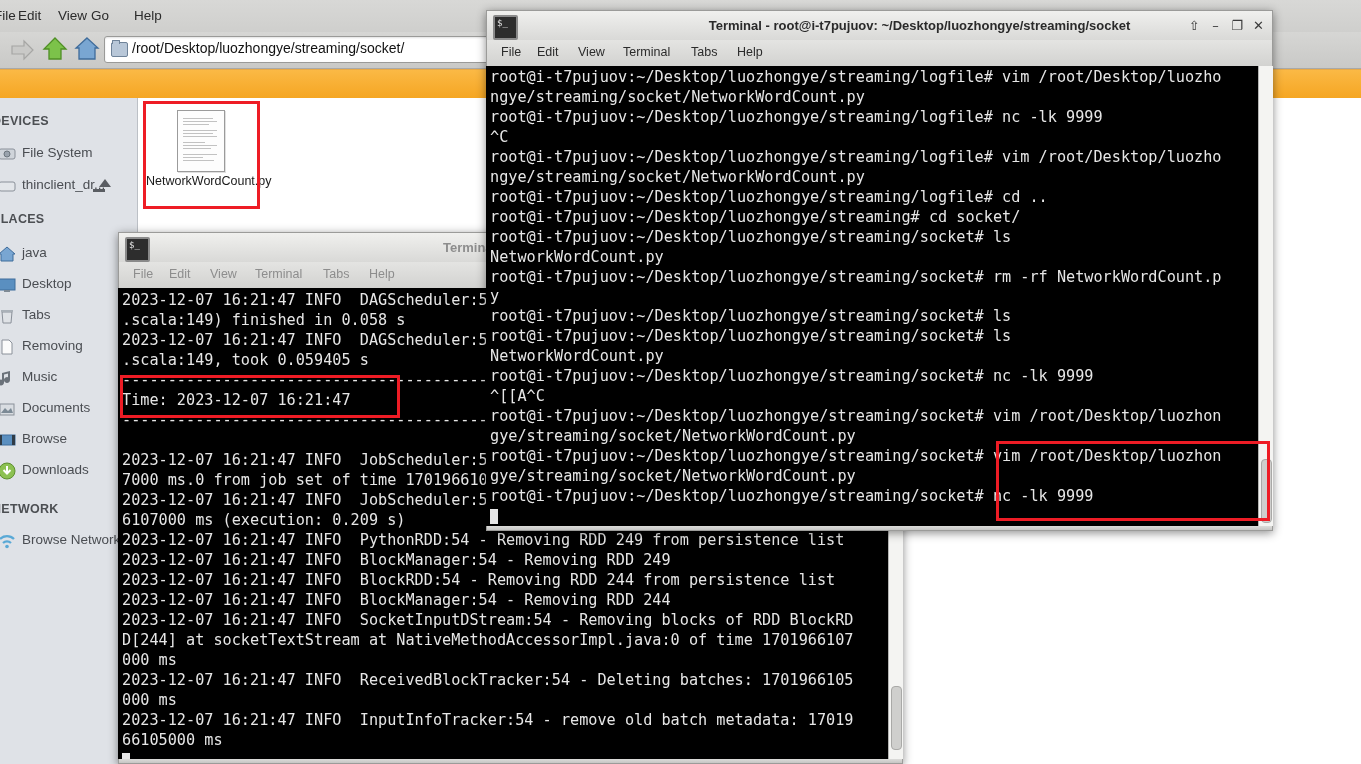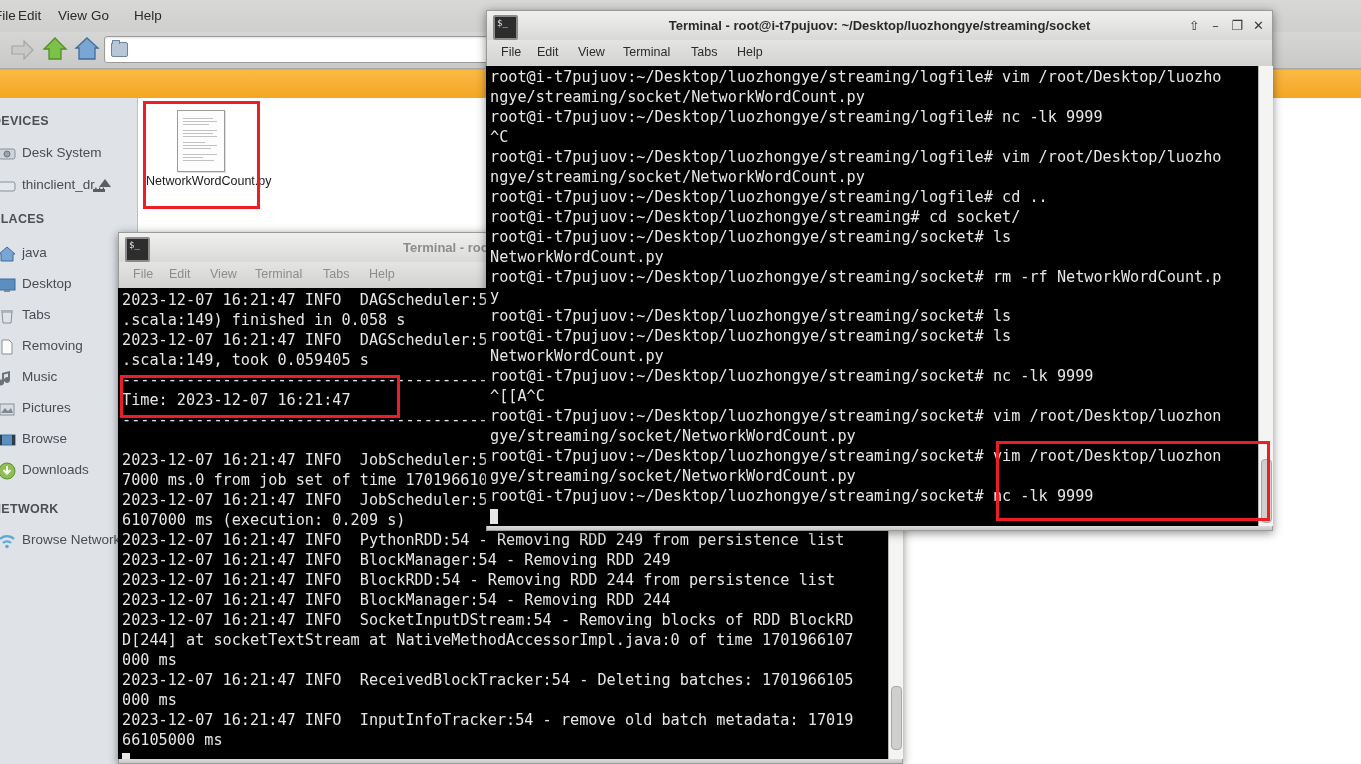--- a/index.html
+++ b/index.html
@@ -95,21 +95,21 @@
   .term .tb-ico{
     position:absolute;left:6px;top:4px;width:21px;height:21px;
     background:#2d2d2d;border:2px solid #8a8a8a;border-radius:2px;
   }
   .term .tb-ico:before{
     content:"$_";position:absolute;left:2px;top:1px;font-family:"DejaVu Sans Mono",monospace;
     font-size:9px;color:#e8e8e8;
   }
   .term .tb-title{
     position:absolute;left:0;top:0;width:100%;height:30px;line-height:30px;text-align:center;
-    font-size:13px;font-weight:bold;color:#2a2a2a;white-space:nowrap;overflow:hidden;
+    font-size:13px;font-weight:bold;color:#2a2a2a;white-space:nowrap;overflow:hidden;padding-left:40px;
   }
   .term.inactive .tb-title{color:#8d8d8d;}
   .term .wbtns{position:absolute;right:5px;top:0;height:30px;}
   .term .wb{
     display:inline-block;width:17px;height:30px;line-height:30px;text-align:center;
     font-size:13px;color:#3a3a3a;font-family:"DejaVu Sans",sans-serif;
   }
   .term .menubar{
     position:absolute;left:0;top:30px;width:100%;height:26px;
     background:linear-gradient(to bottom,#e4e4e2,#d2d2d0);
@@ -158,33 +158,34 @@
   </svg>
   <svg class="tb-home1" viewBox="0 0 26 26">
     <path d="M13 2 L24 13 h-5 v10 H7 V13 H2 z" fill="#7cc24a" stroke="#4f8f25" stroke-width="1.3"></path>
   </svg>
   <svg class="tb-home2" viewBox="0 0 26 26">
     <path d="M13 2 L24 12 h-3 v11 H5 V12 H2 z" fill="#79a6d2" stroke="#3f6c9b" stroke-width="1.3"></path>
   </svg>
 
   <div class="pathbar">
     <span class="folder-ico"></span>
+    <span class="ptxt">/root/Desktop/luozhongye/streaming/socket/</span>
   </div>
 
   <div class="orange-bar"></div>
 
   <div class="sidebar">
     <div class="sb-head" style="top:16px">DEVICES</div>
 
     <div class="sb-item" style="top:45px">
       <svg class="sb-ico" viewBox="0 0 18 18">
         <rect x="1" y="4" width="16" height="10" rx="2" fill="#cfd4da" stroke="#8a9099"></rect>
         <circle cx="9" cy="9" r="3" fill="#9aa3ad" stroke="#6c757d"></circle>
       </svg>
-      <span class="lbl">Desk System</span>
+      <span class="lbl">File System</span>
     </div>
 
     <div class="sb-item" style="top:77px">
       <svg class="sb-ico" viewBox="0 0 18 18">
         <rect x="1" y="5" width="16" height="9" rx="2" fill="#e3e6ea" stroke="#8a9099"></rect>
       </svg>
       <span class="lbl">thinclient_dr...</span>
       <span>
         <span class="eject"></span><span class="eject-bar"></span>
       </span>
@@ -227,21 +228,21 @@
         <path d="M12 2 v9 a3 3 0 1 1 -2 -2.8 V4.5 L6 5.5 v8 a3 3 0 1 1 -2 -2.8 V4 z" fill="#6b727a"></path>
       </svg>
       <span class="lbl">Music</span>
     </div>
 
     <div class="sb-item" style="top:300px">
       <svg class="sb-ico" viewBox="0 0 18 18">
         <rect x="2" y="4" width="14" height="11" fill="#d9dde2" stroke="#8a9099"></rect>
         <path d="M3 13 l4-5 3 3 3-3 2 5z" fill="#7c8a96"></path>
       </svg>
-      <span class="lbl">Pictures</span>
+      <span class="lbl">Documents</span>
     </div>
 
     <div class="sb-item" style="top:331px">
       <svg class="sb-ico" viewBox="0 0 18 18">
         <rect x="1" y="4" width="16" height="10" fill="#5a8fc0" stroke="#3f6c9b"></rect>
         <rect x="1" y="4" width="3" height="10" fill="#2f3b46"></rect>
         <rect x="14" y="4" width="3" height="10" fill="#2f3b46"></rect>
       </svg>
       <span class="lbl">Browse</span>
     </div>

